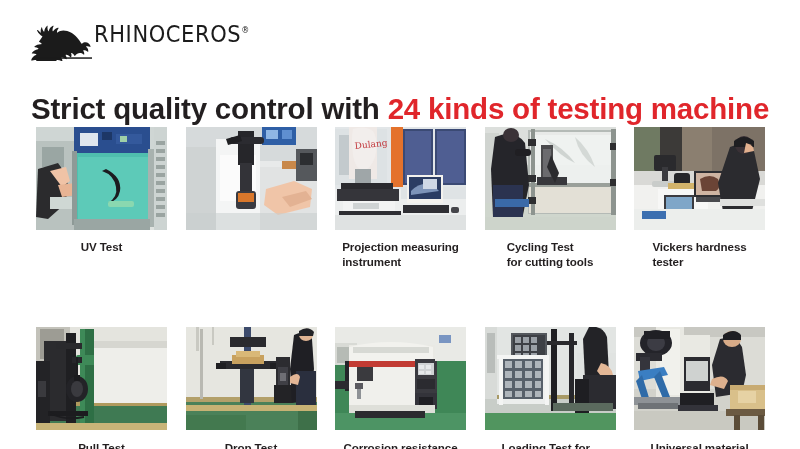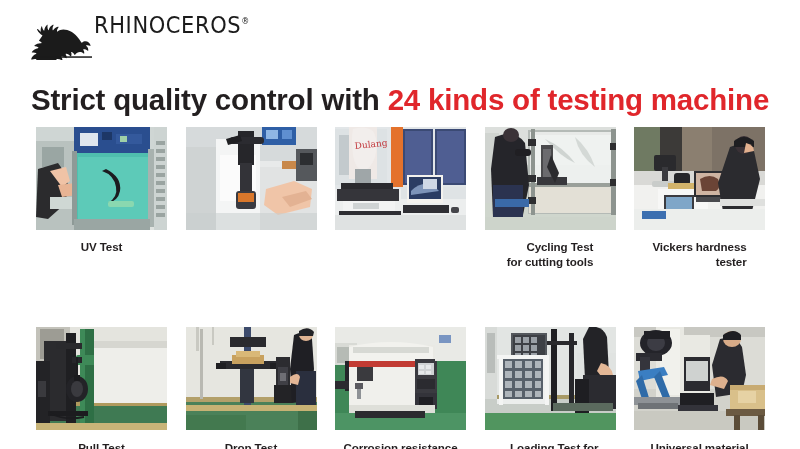--- a/index.html
+++ b/index.html
@@ -22,21 +22,21 @@
   }
 
   
   .logo {
     position: absolute;
     left: 30px;
     top: 16px;
     width: 200px;
     height: 46px;
     display: flex;
-    align-items: flex-start;
+    align-items: center;
   }
   .logo-mark {
     width: 66px;
     height: 44px;
     flex: 0 0 auto;
     display: block;
   }
   .logo-word {
     position: relative;
     margin-left: -2px;
@@ -54,21 +54,21 @@
   .logo-reg {
     font-size: 8px;
     vertical-align: super;
     letter-spacing: 0;
   }
 
   
   .title {
     position: absolute;
     left: 31px;
-    top: 62px;
+    top: 71px;
     width: 745px;
     font-size: 29.5px;
     font-weight: bold;
     color: #231f20;
     letter-spacing: -0.2px;
     white-space: nowrap;
     line-height: 1.25;
   }
   .title .hl { color: #e0262b; }
 
@@ -99,21 +99,21 @@
     position: relative;
     background: #c9ccc8;
   }
   .photo svg { display: block; width: 131px; height: 103px; }
 
   .caption {
     margin-top: 9px;
     font-size: 11.6px;
     font-weight: bold;
     color: #231f20;
-    text-align: right;
+    text-align: left;
     line-height: 1.32;
     letter-spacing: -0.1px;
     white-space: pre-line;
   }
   .row-2 .caption { margin-top: 10px; }
 </style>
 </head>
 <body>
 
 <div class="slide">
@@ -229,20 +229,22 @@
             <rect x="66" y="60" width="65" height="12" fill="#dfe3e5"></rect>
             <rect x="72" y="48" width="36" height="28" fill="#f4f2ee"></rect>
             <rect x="74" y="50" width="32" height="22" fill="#2b3c63"></rect>
             <path d="M76 64 q10-10 22-6 l6 6 -28 4 z" fill="#7d93b8"></path>
             <rect x="88" y="52" width="14" height="10" fill="#cfd8e6"></rect>
             <rect x="68" y="78" width="46" height="8" fill="#2f2f34"></rect>
             <rect x="116" y="80" width="8" height="6" rx="2" fill="#45454a"></rect>
             <rect x="0" y="88" width="131" height="15" fill="#dfe2e2"></rect>
           </svg>
         </div>
+        <div class="caption">Projection measuring
+instrument</div>
       </div>
 
       <div class="cell">
         <div class="photo">
           <svg viewBox="0 0 131 103" preserveAspectRatio="none">
             <rect width="131" height="103" fill="#e6e8e6"></rect>
             <rect x="0" y="0" width="131" height="40" fill="#dcdfdc"></rect>
             <rect x="0" y="38" width="131" height="34" fill="#c9cfc9"></rect>
             <rect x="0" y="70" width="131" height="33" fill="#cfd6cd"></rect>
             <rect x="44" y="4" width="87" height="82" fill="#eceeec" opacity="0.75"></rect>

